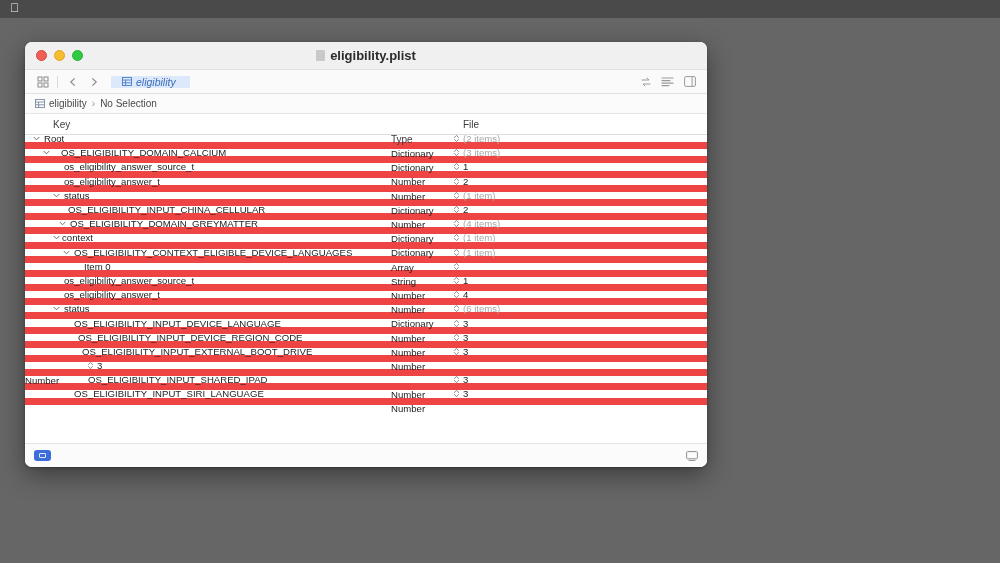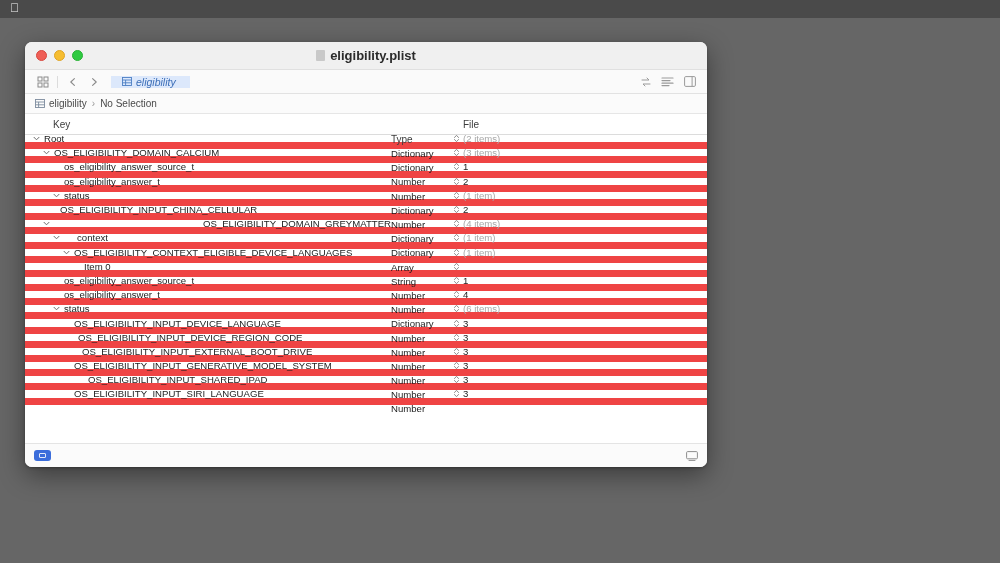--- a/index.html
+++ b/index.html
@@ -276,21 +276,21 @@
           </div>
           <div class="col-value muted">(2 items)</div>
         </div>
         <div class="row">
           <div class="col-key" style="padding-left: 16px;">
             <span class="twisty">
               <svg width="7" height="7" viewBox="0 0 7 7" fill="none" stroke="currentColor" stroke-width="1" stroke-linecap="round" stroke-linejoin="round">
                 <polyline points="1,2.3 3.5,4.8 6,2.3"></polyline>
               </svg>
             </span>
-            <span style="margin-left: 3px;">OS_ELIGIBILITY_DOMAIN_CALCIUM</span>
+            <span style="margin-left: 10px;">OS_ELIGIBILITY_DOMAIN_CALCIUM</span>
           </div>
           <div class="col-type">Dictionary</div>
           <div class="col-step">
             <span class="stepper">
               <svg width="7" height="9" viewBox="0 0 7 9" fill="none" stroke="currentColor" stroke-width="1" stroke-linecap="round" stroke-linejoin="round">
                 <polyline points="1.5,3.5 3.5,1.3 5.5,3.5"></polyline>
                 <polyline points="1.5,5.5 3.5,7.7 5.5,5.5"></polyline>
               </svg>
             </span>
           </div>
@@ -350,41 +350,41 @@
             <span class="stepper">
               <svg width="7" height="9" viewBox="0 0 7 9" fill="none" stroke="currentColor" stroke-width="1" stroke-linecap="round" stroke-linejoin="round">
                 <polyline points="1.5,3.5 3.5,1.3 5.5,3.5"></polyline>
                 <polyline points="1.5,5.5 3.5,7.7 5.5,5.5"></polyline>
               </svg>
             </span>
           </div>
           <div class="col-value muted">(1 item)</div>
         </div>
         <div class="row">
-          <div class="col-key" style="padding-left: 22px;">
+          <div class="col-key" style="padding-left: 30px;">
             <span class="twisty empty">
               <svg width="7" height="7" viewBox="0 0 7 7" fill="none" stroke="currentColor" stroke-width="1" stroke-linecap="round" stroke-linejoin="round">
                 <polyline points="1,2.3 3.5,4.8 6,2.3"></polyline>
               </svg>
             </span>
             <span style="margin-left: 3px;">OS_ELIGIBILITY_INPUT_CHINA_CELLULAR</span>
           </div>
           <div class="col-type">Number</div>
           <div class="col-step">
             <span class="stepper">
               <svg width="7" height="9" viewBox="0 0 7 9" fill="none" stroke="currentColor" stroke-width="1" stroke-linecap="round" stroke-linejoin="round">
                 <polyline points="1.5,3.5 3.5,1.3 5.5,3.5"></polyline>
                 <polyline points="1.5,5.5 3.5,7.7 5.5,5.5"></polyline>
               </svg>
             </span>
           </div>
           <div class="col-value">2</div>
         </div>
         <div class="row">
-          <div class="col-key" style="padding-left: 16px; justify-content: space-between;">
+          <div class="col-key" style="padding-left: 32px;">
             <span class="twisty">
               <svg width="7" height="7" viewBox="0 0 7 7" fill="none" stroke="currentColor" stroke-width="1" stroke-linecap="round" stroke-linejoin="round">
                 <polyline points="1,2.3 3.5,4.8 6,2.3"></polyline>
               </svg>
             </span>
             <span style="margin-left: 3px;">OS_ELIGIBILITY_DOMAIN_GREYMATTER</span>
           </div>
           <div class="col-type">Dictionary</div>
           <div class="col-step">
             <span class="stepper">
@@ -396,21 +396,21 @@
           </div>
           <div class="col-value muted">(4 items)</div>
         </div>
         <div class="row">
           <div class="col-key" style="padding-left: 26px;">
             <span class="twisty">
               <svg width="7" height="7" viewBox="0 0 7 7" fill="none" stroke="currentColor" stroke-width="1" stroke-linecap="round" stroke-linejoin="round">
                 <polyline points="1,2.3 3.5,4.8 6,2.3"></polyline>
               </svg>
             </span>
-            <span style="margin-left: 16px;">context</span>
+            <span style="margin-left: 1px;">context</span>
           </div>
           <div class="col-type">Dictionary</div>
           <div class="col-step">
             <span class="stepper">
               <svg width="7" height="9" viewBox="0 0 7 9" fill="none" stroke="currentColor" stroke-width="1" stroke-linecap="round" stroke-linejoin="round">
                 <polyline points="1.5,3.5 3.5,1.3 5.5,3.5"></polyline>
                 <polyline points="1.5,5.5 3.5,7.7 5.5,5.5"></polyline>
               </svg>
             </span>
           </div>
@@ -569,28 +569,20 @@
             <span class="stepper">
               <svg width="7" height="9" viewBox="0 0 7 9" fill="none" stroke="currentColor" stroke-width="1" stroke-linecap="round" stroke-linejoin="round">
                 <polyline points="1.5,3.5 3.5,1.3 5.5,3.5"></polyline>
                 <polyline points="1.5,5.5 3.5,7.7 5.5,5.5"></polyline>
               </svg>
             </span>
           </div>
           <div class="col-value">3</div>
         </div>
         <div class="row">
-          <div class="col-key" style="padding-left: 36px;">
-            <span class="twisty empty">
-              <svg width="7" height="7" viewBox="0 0 7 7" fill="none" stroke="currentColor" stroke-width="1" stroke-linecap="round" stroke-linejoin="round">
-                <polyline points="1,2.3 3.5,4.8 6,2.3"></polyline>
-              </svg>
-            </span>
-            <span style="margin-left: 3px;">OS_ELIGIBILITY_INPUT_GENERATIVE_MODEL_SYSTEM</span>
-          </div>
           <div class="col-type">Number</div>
           <div class="col-step">
             <span class="stepper">
               <svg width="7" height="9" viewBox="0 0 7 9" fill="none" stroke="currentColor" stroke-width="1" stroke-linecap="round" stroke-linejoin="round">
                 <polyline points="1.5,3.5 3.5,1.3 5.5,3.5"></polyline>
                 <polyline points="1.5,5.5 3.5,7.7 5.5,5.5"></polyline>
               </svg>
             </span>
           </div>
           <div class="col-value">3</div>

